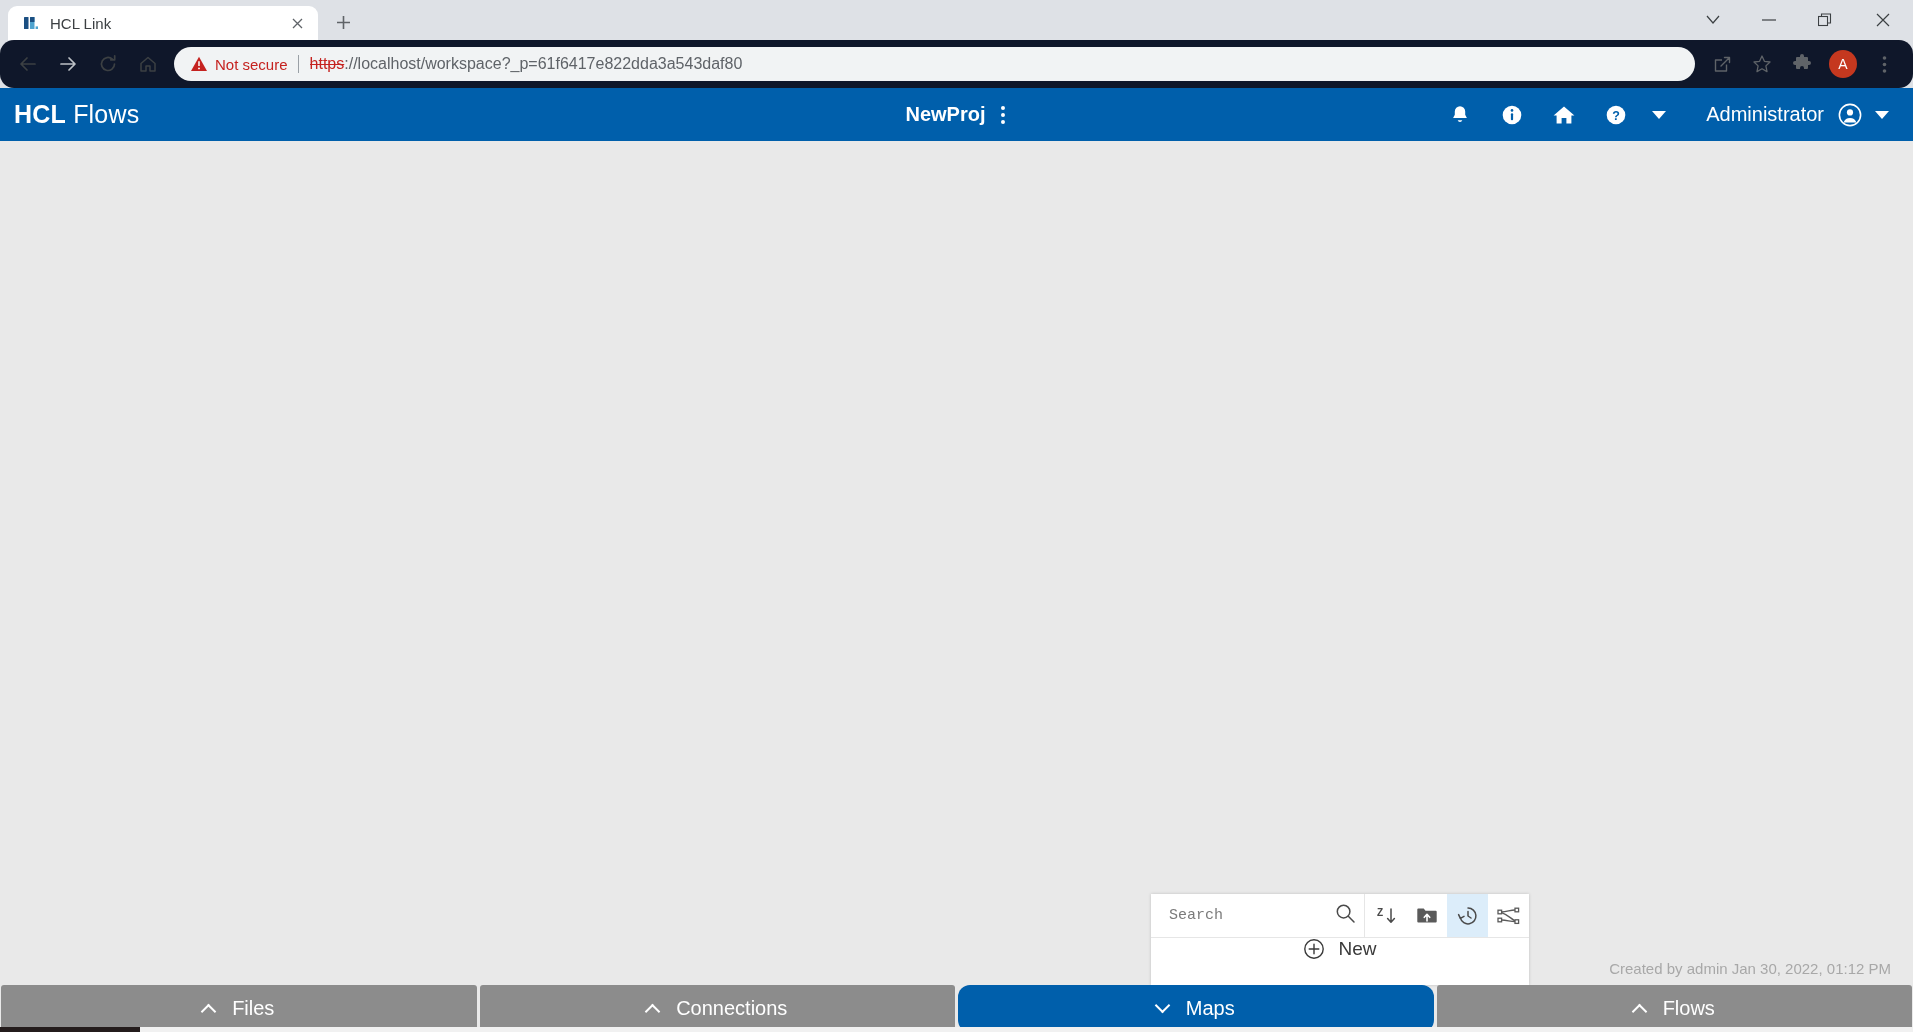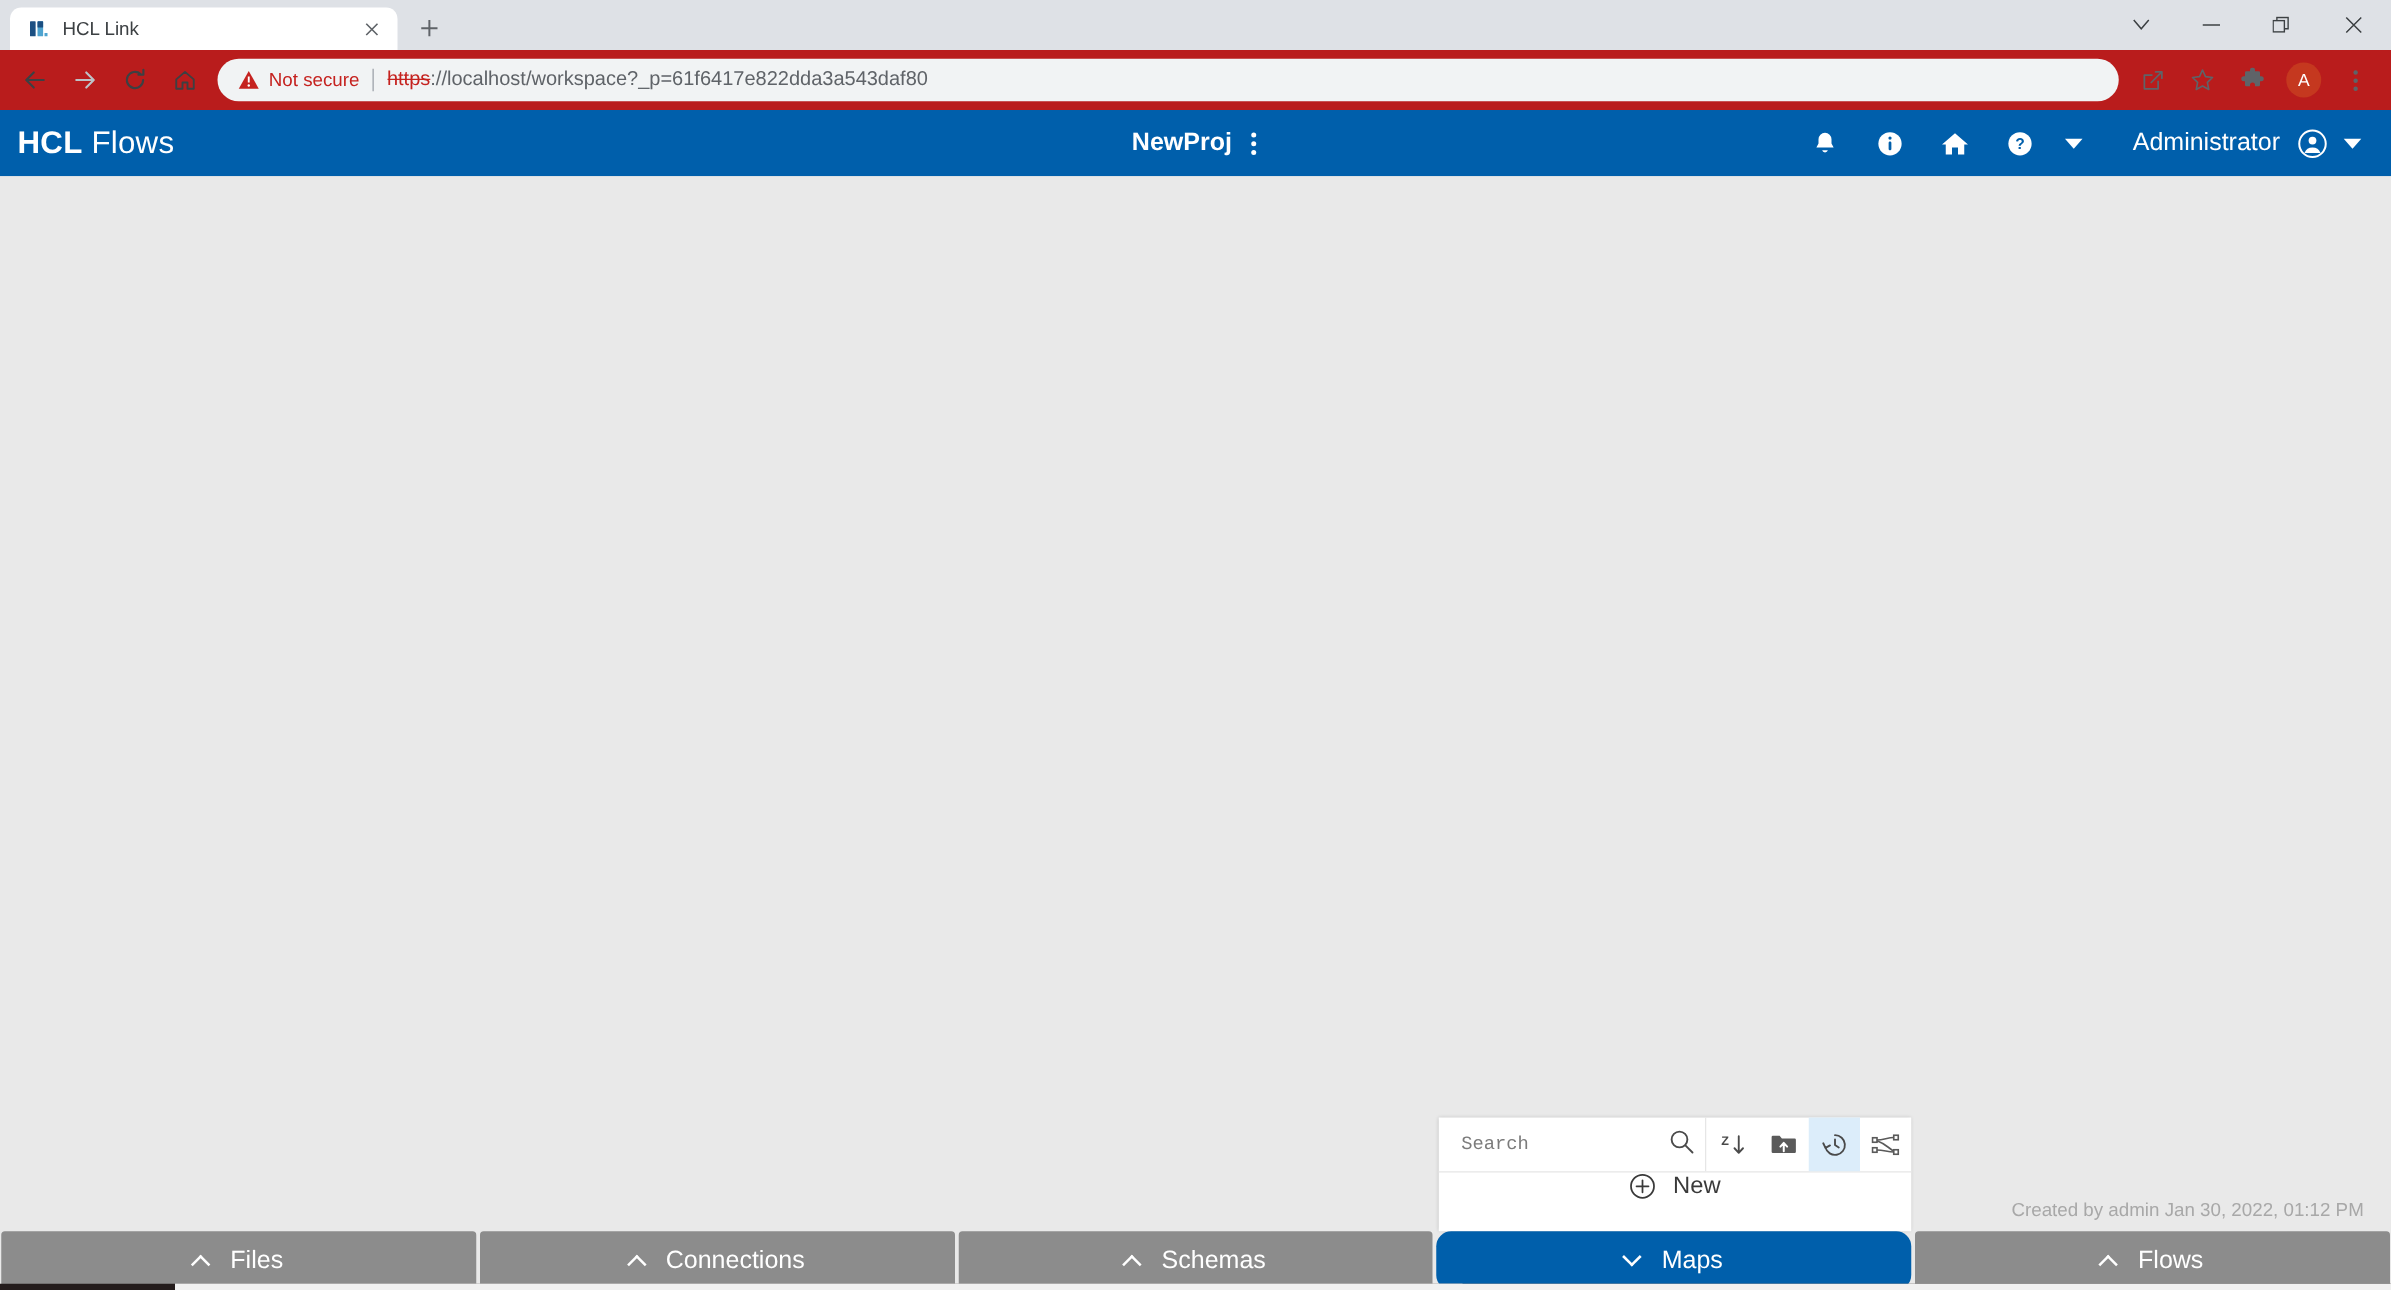--- a/index.html
+++ b/index.html
@@ -71,21 +71,22 @@
     display: flex; align-items: center; justify-content: center;
     color: #3c4043;
   }
   .win-btn:last-child { width: 60px; }
 
   .toolbar {
     height: 48px;
     display: flex;
     align-items: center;
     padding: 0 10px 0 8px;
-    background: #b91c1c;
+    background: #0f172a;
+    border-radius: 14px;
   }
   .nav-btn {
     width: 40px; height: 40px;
     display: flex; align-items: center; justify-content: center;
     border-radius: 50%;
     color: #5f6368;
     flex: 0 0 40px;
   }
   .nav-btn.disabled { color: #bdc1c6; }
   .omnibox {
@@ -567,24 +568,20 @@
 
     <div class="bottom-tabs">
       <div class="btab">
         <span class="chev"></span>
         <span>Files</span>
       </div>
       <div class="btab">
         <span class="chev"></span>
         <span>Connections</span>
       </div>
-      <div class="btab">
-        <span class="chev"></span>
-        <span>Schemas</span>
-      </div>
       <div class="btab active">
         <span class="chev down"></span>
         <span>Maps</span>
       </div>
       <div class="btab">
         <span class="chev"></span>
         <span>Flows</span>
       </div>
     </div>
 

